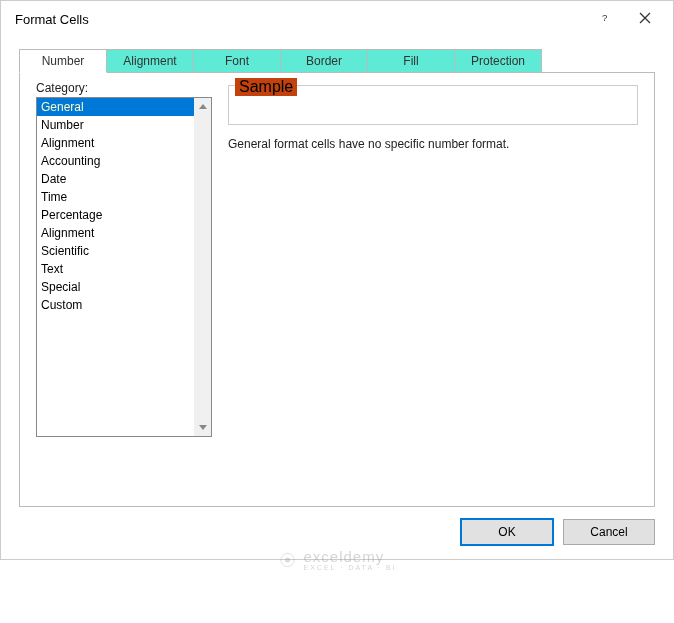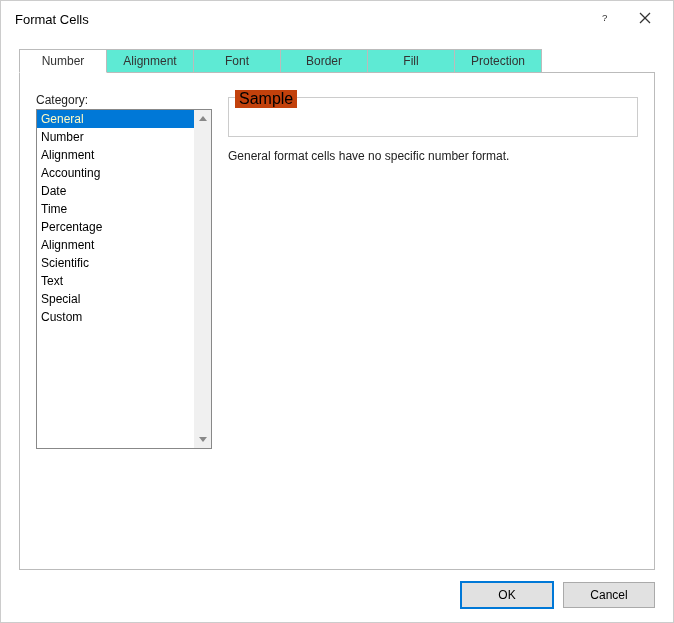--- a/index.html
+++ b/index.html
@@ -7,21 +7,21 @@
       font-family: 'Segoe UI', Tahoma, sans-serif;
       font-size: 12px;
       background: #fff;
       width: 674px;
       height: 623px;
       overflow: hidden;
       position: relative;
     }
     .dialog {
       width: 674px;
-      height: 623px;
+      height: 560px;
       background: #fff;
       border: 1px solid #ccc;
       display: flex;
       flex-direction: column;
     }
     .titlebar {
       display: flex;
       align-items: center;
       padding: 8px 8px 8px 14px;
       height: 36px;
@@ -60,21 +60,21 @@
     .tab.active {
       background: #fff;
       border-bottom: 1px solid #fff;
       position: relative;
       z-index: 2;
     }
     .tab-panel {
       border: 1px solid #bbb;
       margin: -1px 18px 0 18px;
       flex: 1;
-      padding: 20px 16px;
+      padding: 8px 16px;
       position: relative;
       display: flex;
       flex-direction: column;
     }
     .tab-body {
       display: flex;
       gap: 16px;
       flex: 1;
       align-items: flex-start;
     }
@@ -260,18 +260,30 @@
       <div class="col-right">
         <div class="fieldset">
           <div class="fieldset-legend">Sample</div>
         </div>
         <div class="description">General format cells have no specific number format.</div>
       </div>
 
     </div>
   </div>
 
+  <div class="watermark">
+    <span class="wm-icon">
+      <svg viewBox="0 0 24 24">
+          <circle cx="12" cy="12" r="8" fill="none" stroke="#999" stroke-width="1"></circle>
+          <circle cx="12" cy="12" r="3" fill="#999"></circle>
+        </svg>
+    </span>
+    <span class="wm-text">
+      <span class="wm-main">exceldemy</span>
+      <span class="wm-sub">EXCEL · DATA · BI</span>
+    </span>
+  </div>
 
   <div class="buttons">
     <button class="btn primary">OK</button>
     <button class="btn">Cancel</button>
   </div>
 </div>
 
 </body></html>

